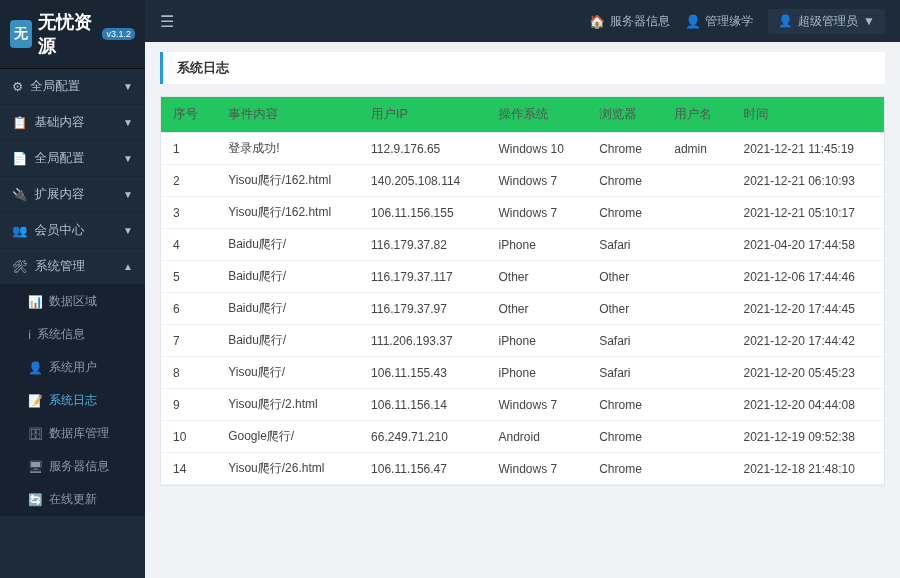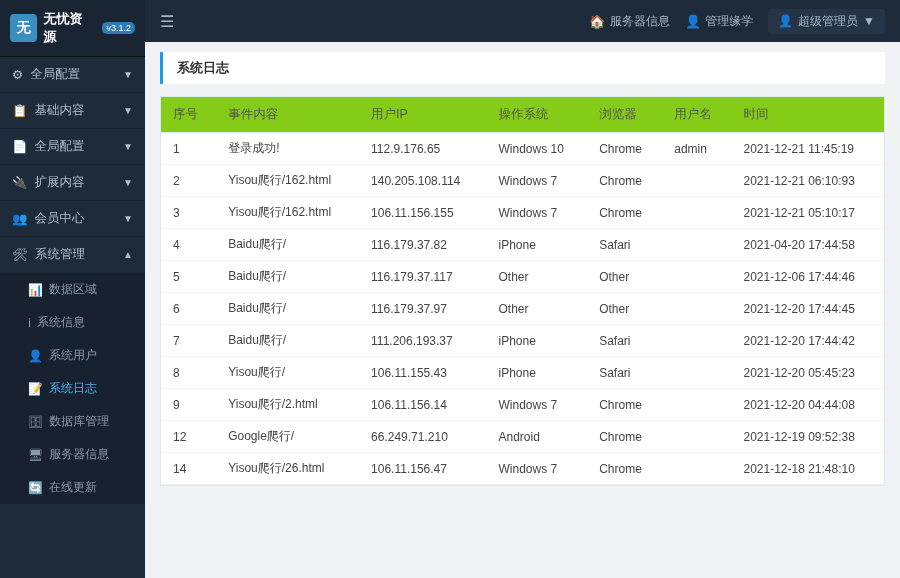--- a/index.html
+++ b/index.html
@@ -25,21 +25,21 @@
       border-bottom: 1px solid #111;
     }
     .sidebar-logo .logo-icon {
       width: 28px; height: 28px;
       background: #3a8fc0;
       border-radius: 4px;
       display: flex; align-items: center; justify-content: center;
       color: #fff; font-size: 14px; font-weight: bold;
     }
     .sidebar-logo .logo-text {
-      color: #fff; font-size: 13px; font-weight: bold;
+      color: #fff; font-size: 18px; font-weight: bold;
     }
     .sidebar-logo .version {
       background: #2e7bb5; color: #fff; font-size: 9px; padding: 1px 4px; border-radius: 5px; margin-left: 2px;
     }
     .sidebar-menu-item {
       display: flex; align-items: center; padding: 9px 12px;
       cursor: pointer; color: #b0bec8; font-size: 12.5px;
       border-bottom: 1px solid #1a2533;
       justify-content: space-between;
     }
@@ -99,21 +99,21 @@
     
     .table-container {
       background: #fff;
       border: 1px solid #e0e6ed;
     }
     table {
       width: 100%;
       border-collapse: collapse;
     }
     table thead tr {
-      background: #84cc16;
+      background: #22c55e;
     }
     table thead th {
       padding: 9px 12px;
       text-align: left;
       font-size: 12.5px;
       color: #555;
       font-weight: normal;
       border-bottom: 1px solid #e0e6ed;
     }
     table tbody tr {
@@ -342,21 +342,21 @@
             <tr>
       <td>9</td>
       <td>Yisou爬行/2.html</td>
       <td>106.11.156.14</td>
       <td>Windows 7</td>
       <td>Chrome</td>
       <td></td>
       <td>2021-12-20 04:44:08</td>
     </tr>
             <tr>
-      <td>12</td>
+      <td>10</td>
       <td>Google爬行/</td>
       <td>66.249.71.210</td>
       <td>Android</td>
       <td>Chrome</td>
       <td></td>
       <td>2021-12-19 09:52:38</td>
     </tr>
             <tr>
       <td>14</td>
       <td>Yisou爬行/26.html</td>

